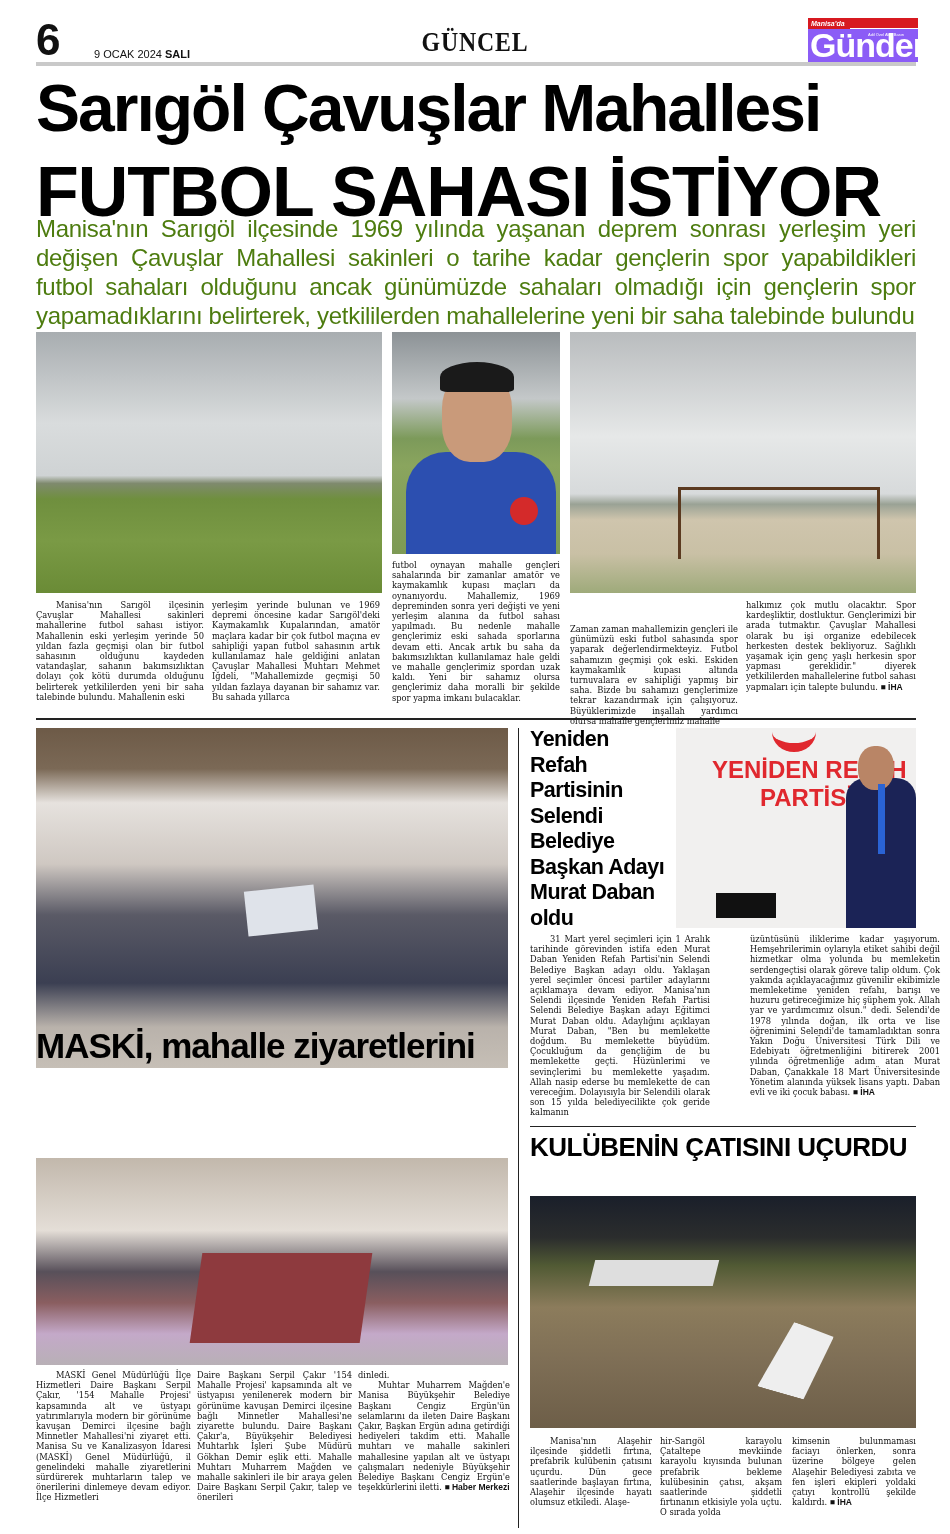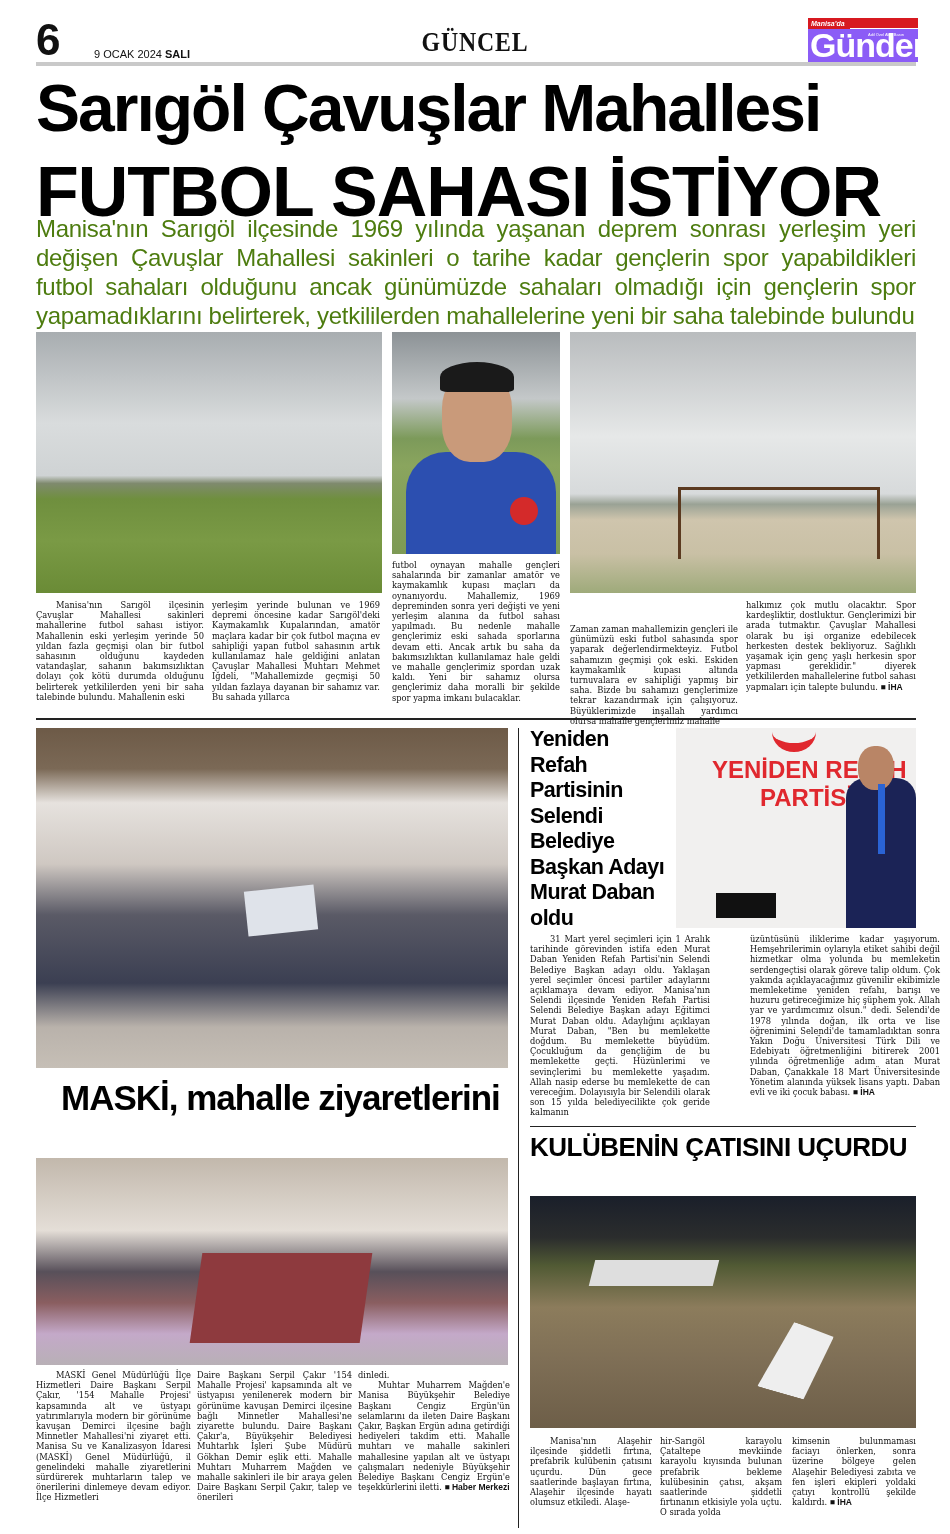--- a/index.html
+++ b/index.html
@@ -62,21 +62,21 @@
   .txt { position: absolute; font-family: "DejaVu Serif", serif; font-size: 8.3px; line-height: 10.2px; color: #111; text-align: justify; }
   .txt p { text-indent: 20px; }
   .txt .noind { text-indent: 0; }
   .sig { font-family: "Liberation Sans", sans-serif; font-weight: bold; font-size: 8.5px; }
   .sig::before { content: "■ "; }
 
   .rule { position: absolute; background: #222; }
 
   .h2 { position: absolute; font-family: "Liberation Sans", sans-serif; font-weight: bold; color: #000; white-space: nowrap; letter-spacing: -0.5px; }
   .h2-refah { left: 530px; top: 727px; width: 140px; font-size: 21.5px; line-height: 25.5px; white-space: normal; }
-  .h2-maski { left: 36px; top: 1080px; font-size: 35px; line-height: 36px; letter-spacing: -1px; margin-left: 25px; }
+  .h2-maski { left: 36px; top: 1028px; font-size: 35px; line-height: 36px; letter-spacing: -1px; }
   .h2-alas { left: 530px; top: 1133px; font-size: 26px; line-height: 29px; letter-spacing: -0.5px; }
 </style>
 </head>
 <body>
 
 <div class="abs page-num">6</div>
 <div class="abs date"><span>9 OCAK 2024</span> <b>SALI</b></div>
 <div class="abs section">GÜNCEL</div>
 <div class="abs logo">
   <div class="red"></div>

